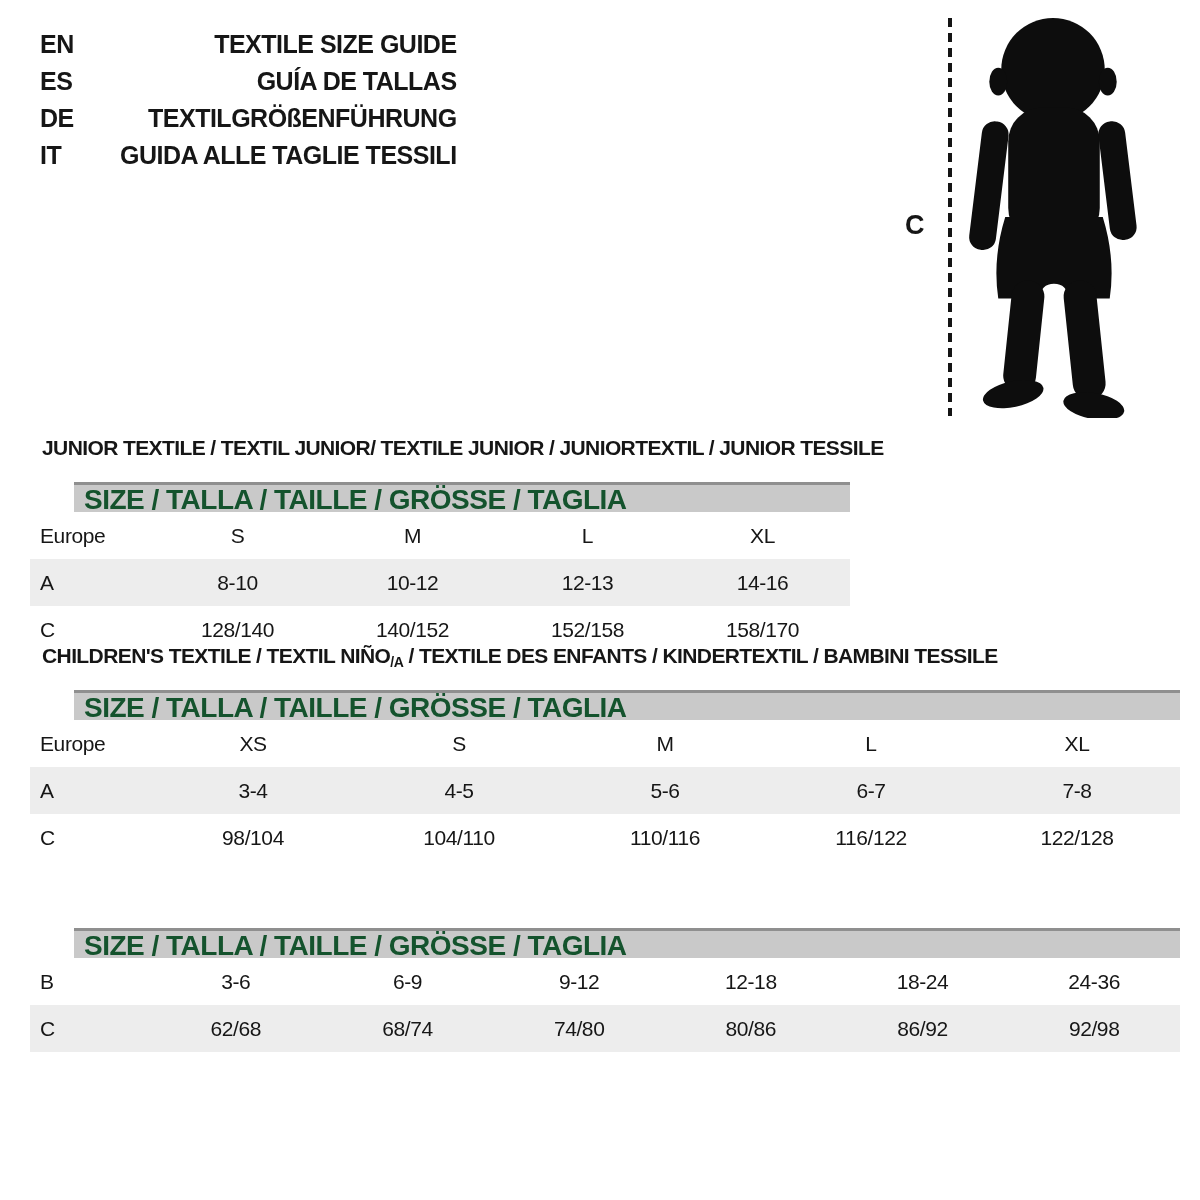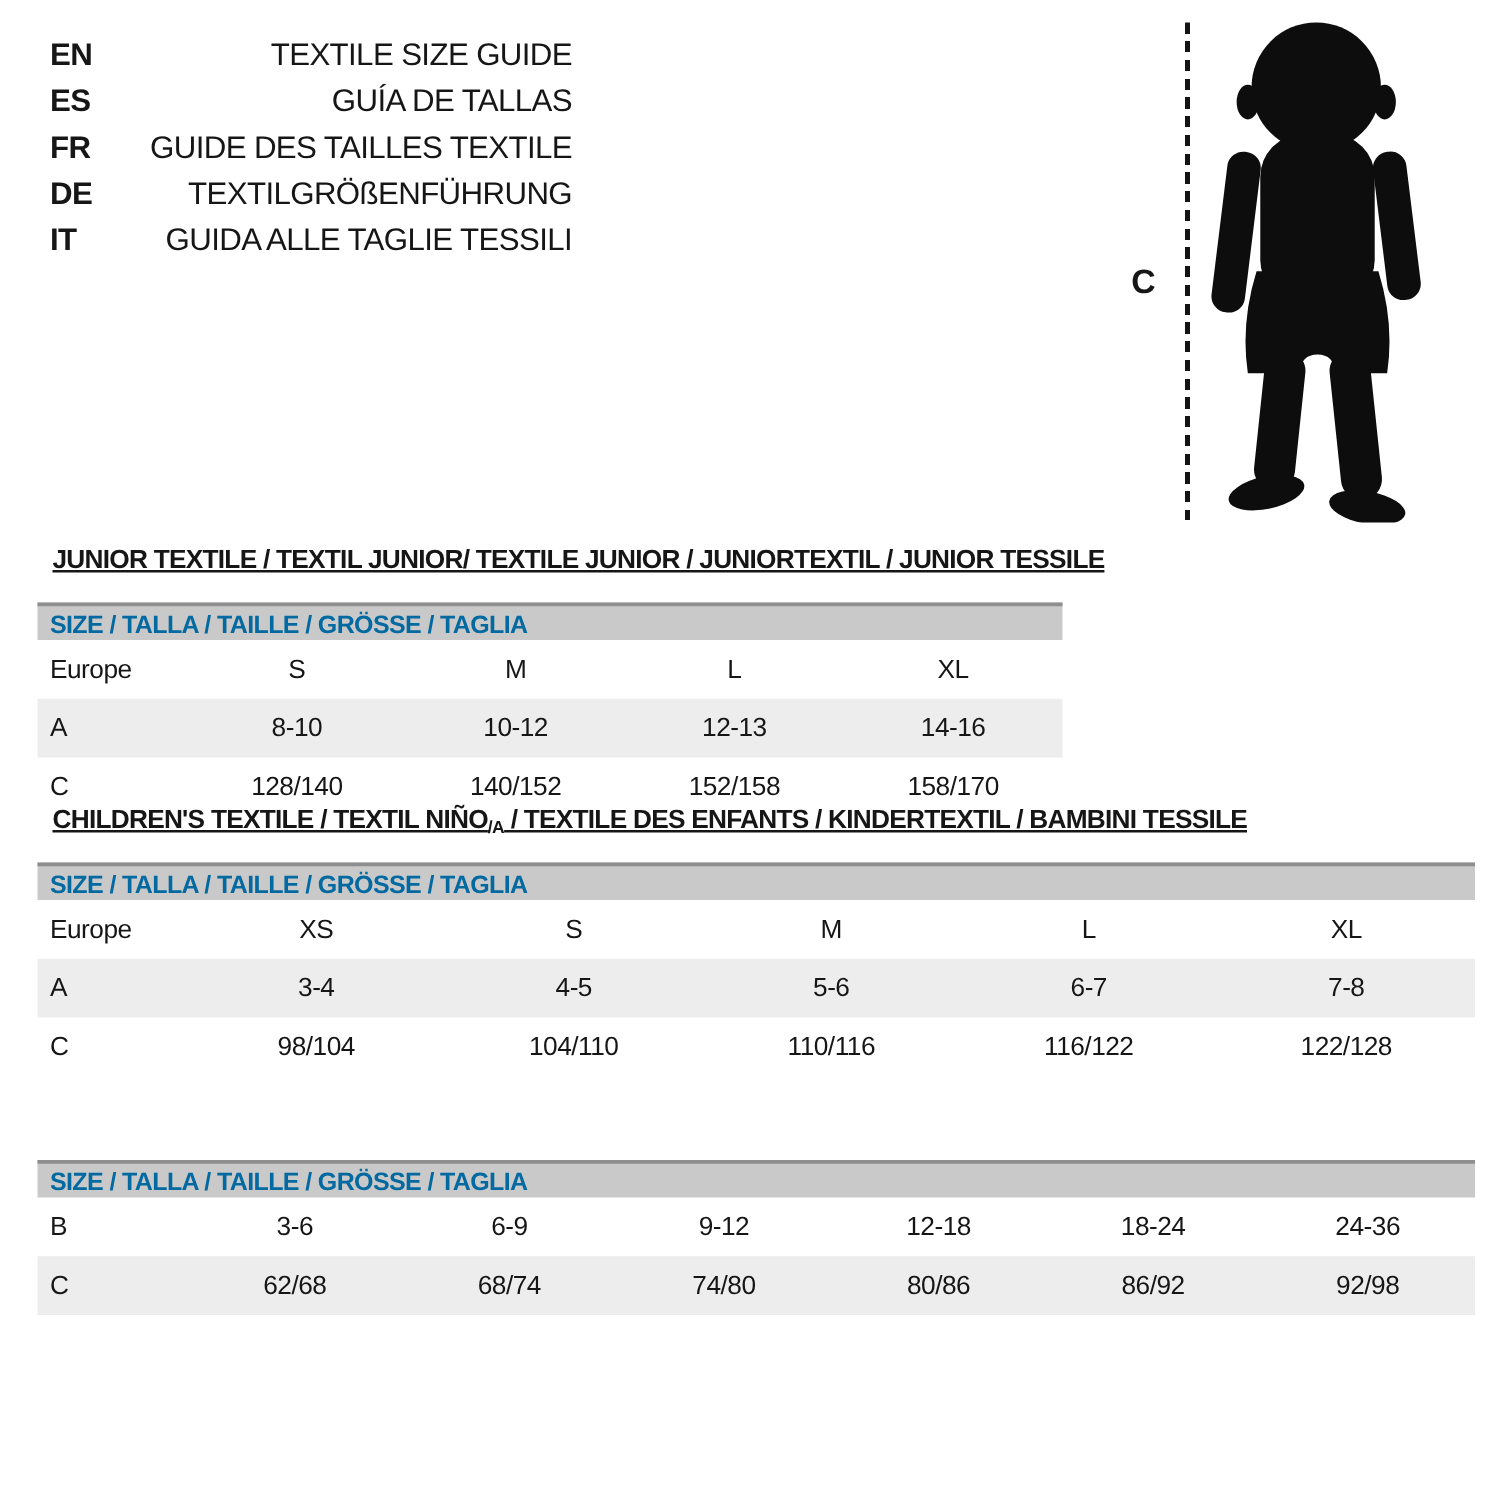--- a/index.html
+++ b/index.html
@@ -4,43 +4,43 @@
 <style>
   html,body { margin:0; padding:0; background:#ffffff; }
   .page {
     position:relative; width:1200px; height:1200px; background:#ffffff;
     font-family:"Liberation Sans","DejaVu Sans",sans-serif; color:#161616; overflow:hidden;
   }
   
   .header-block { position:absolute; left:40px; top:26px; }
   .lang-row { display:flex; height:37px; align-items:center;justify-content:space-between; }
   .lang-code { width:80px; font-size:25px; font-weight:700; letter-spacing:-0.5px; }
-  .lang-title { font-size:25px; font-weight:400; letter-spacing:-0.5px; white-space:nowrap; }
+  .lang-title { font-size:25px; font-weight:700; letter-spacing:-0.5px; white-space:nowrap; }
 
   
   .figure-label { position:absolute; left:905px; top:210px; font-size:27px; font-weight:700; }
   .dashed-line { position:absolute; left:948px; top:18px; width:4px; height:398px;
     background:repeating-linear-gradient(to bottom,#141414 0 9px,transparent 9px 15px); }
   .silhouette { position:absolute; left:963px; top:10px; width:180px; height:408px; }
 
   
-  .section-title { position:absolute; font-size:21px; font-weight:700; letter-spacing:-0.6px; white-space:nowrap;text-decoration:underline; }
+  .section-title { position:absolute; font-size:21px; font-weight:700; letter-spacing:-0.6px; white-space:nowrap; }
   #title-junior { left:42px; top:436px; }
   #title-children { left:42px; top:644px; }
   #title-babies { left:42px; top:846px; line-height:35px; }
   .sub-a { font-size:14px; vertical-align:-4px; letter-spacing:-0.5px; }
 
   
   .tbl { position:absolute; left:30px; }
   #tbl-junior { top:482px; width:820px; }
   #tbl-children { top:690px; width:1150px; }
   #tbl-babies { top:928px; width:1150px; }
-  .banner { height:30px; border-top:3px solid #8f8f8f; background:#c9c9c9; color:#0369a1;
-    font-size:20px; font-weight:700; letter-spacing:-0.5px; line-height:30px; padding-left:10px;
-    box-sizing:border-box; }
+  .banner { height:30px; border-top:3px solid #8f8f8f; background:#c9c9c9; color:#14532d;
+    font-size:28px; font-weight:700; letter-spacing:-0.5px; line-height:30px; padding-left:10px;
+    box-sizing:border-box;margin-left:44px; }
   .trow { display:grid; height:47px; align-items:center; font-size:21px; font-weight:400; letter-spacing:-0.4px; }
   .cols4 { grid-template-columns:120px repeat(4,1fr); }
   .cols5 { grid-template-columns:120px repeat(5,1fr); }
   .cols6 { grid-template-columns:120px repeat(6,1fr); }
   .shaded { background:#ededed; }
   .tlabel { padding-left:10px; }
   .tcell { text-align:center; }
 
   
   .legend { position:absolute; left:42px; top:1062px; font-size:21px; font-weight:700;
@@ -53,24 +53,20 @@
 <div class="page">
 
   <div class="header-block">
     <div class="lang-row">
       <span class="lang-code">EN</span>
       <span class="lang-title">TEXTILE SIZE GUIDE</span>
     </div>
     <div class="lang-row">
       <span class="lang-code">ES</span>
       <span class="lang-title">GUÍA DE TALLAS</span>
-    </div>
-    <div class="lang-row">
-      <span class="lang-code">FR</span>
-      <span class="lang-title">GUIDE DES TAILLES TEXTILE</span>
     </div>
     <div class="lang-row">
       <span class="lang-code">DE</span>
       <span class="lang-title">TEXTILGRÖßENFÜHRUNG</span>
     </div>
     <div class="lang-row">
       <span class="lang-code">IT</span>
       <span class="lang-title">GUIDA ALLE TAGLIE TESSILI</span>
     </div>
   </div>

